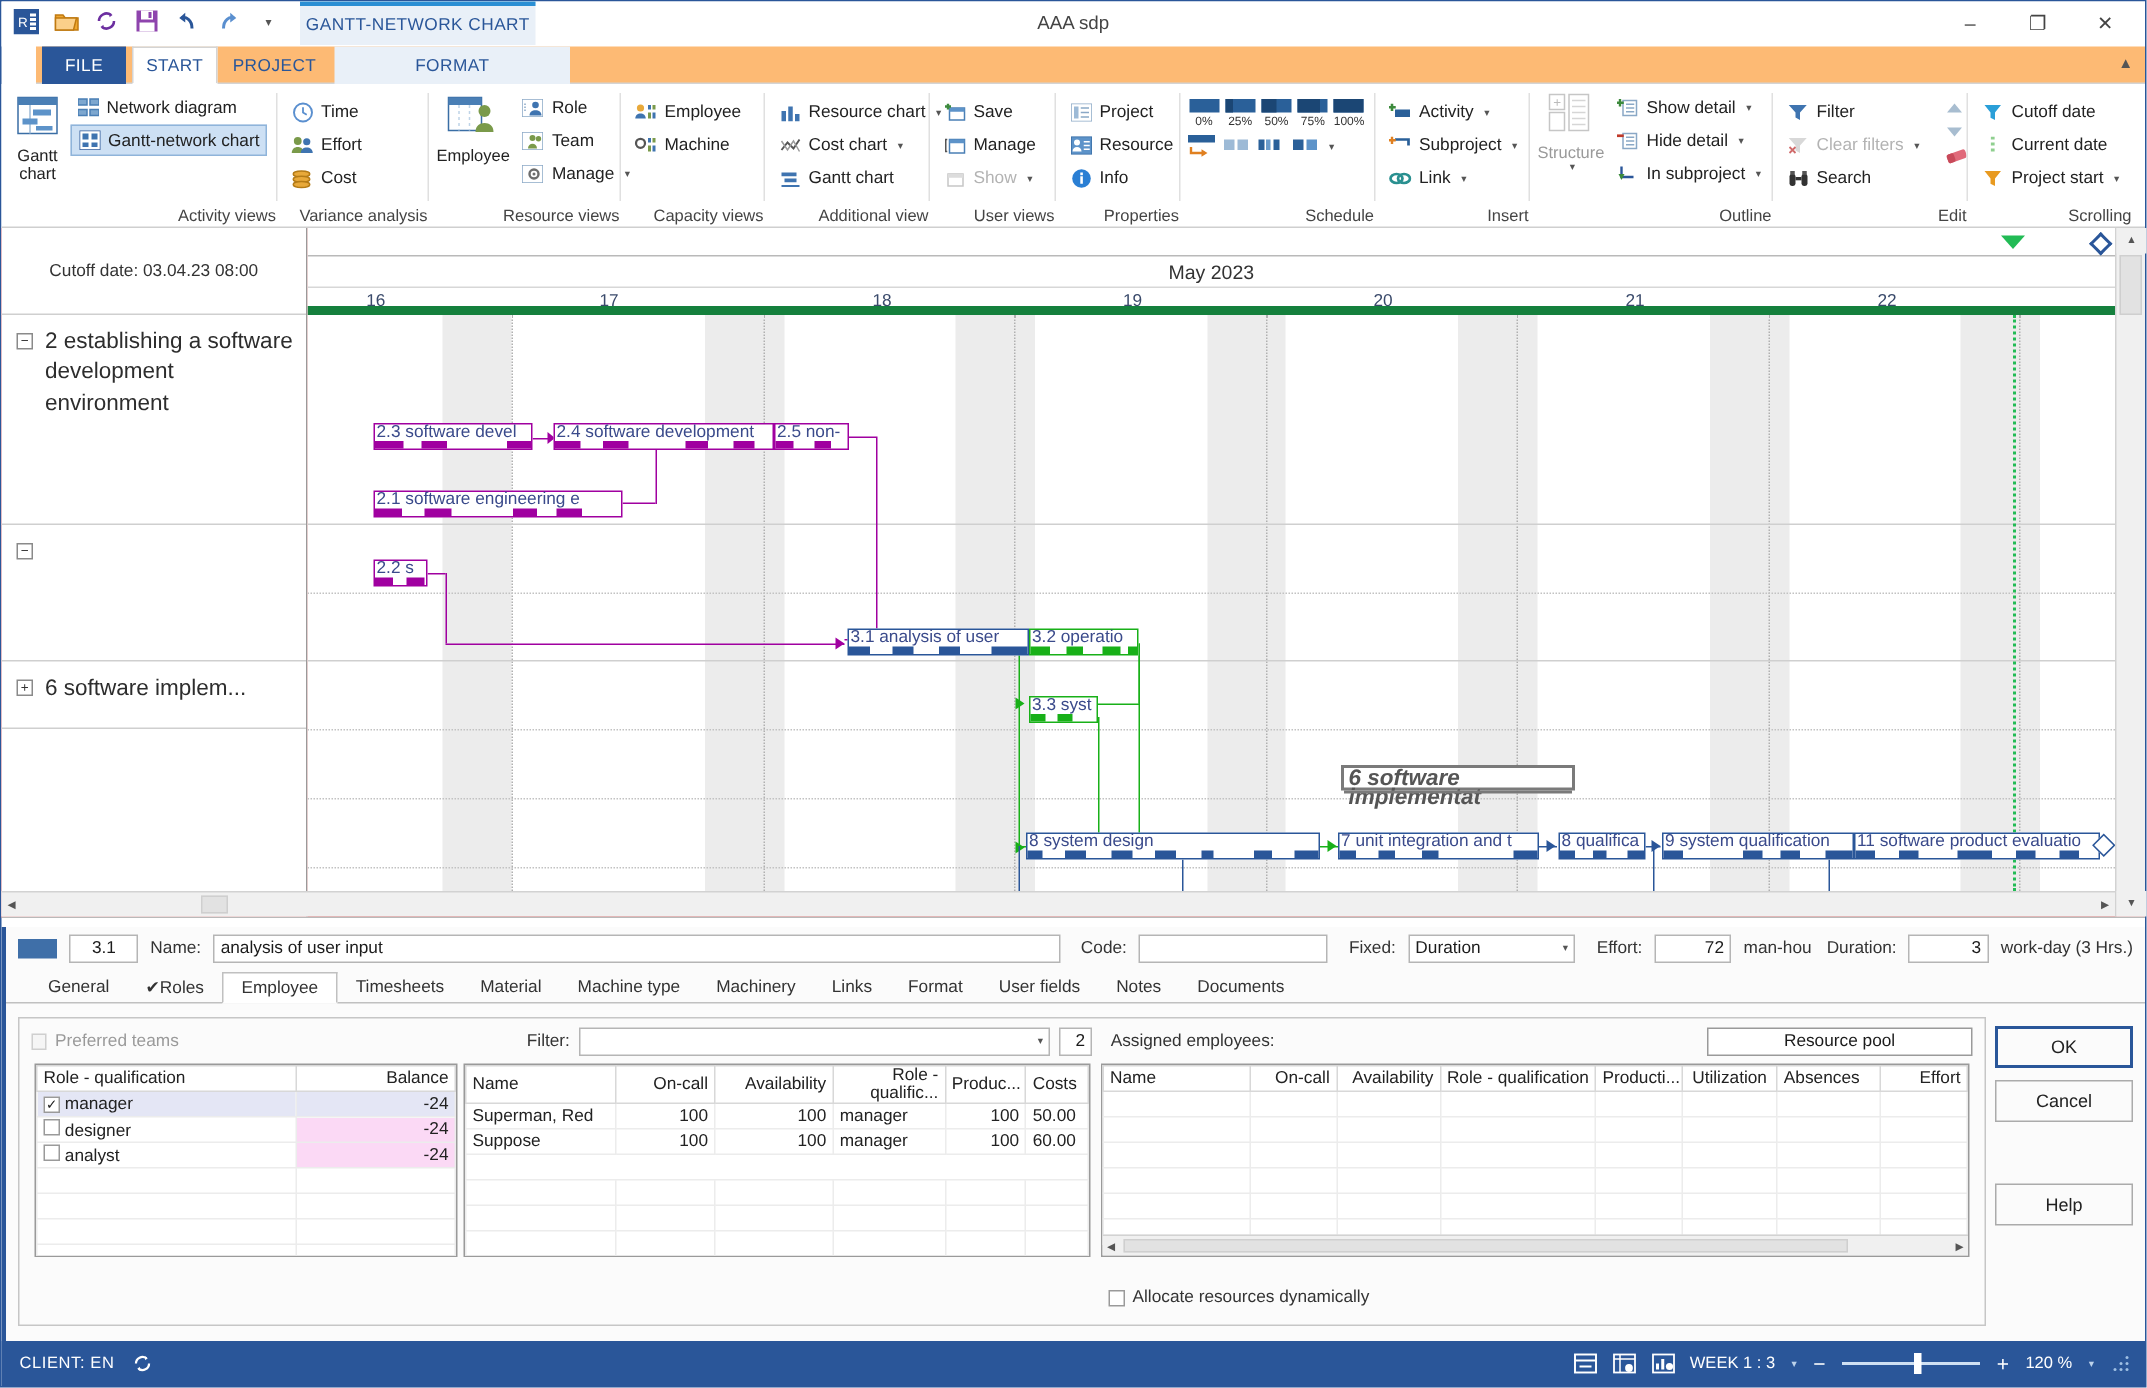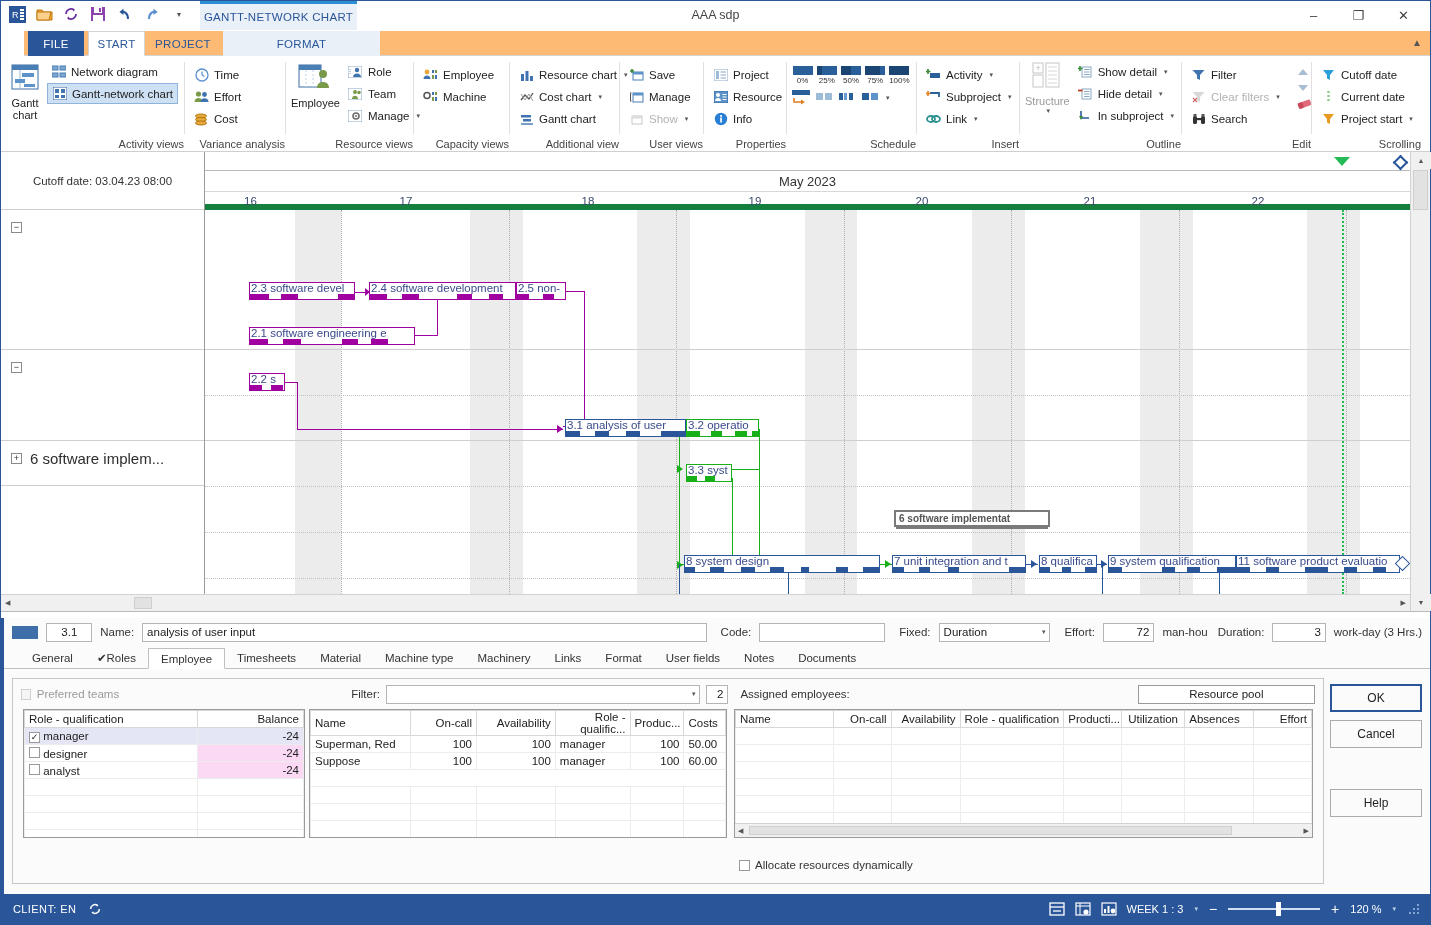--- a/index.html
+++ b/index.html
@@ -88,21 +88,21 @@
   .bar .prog i { position:absolute; top:0; bottom:0; }
 
   .purple .bx { border-color:#a000a0; }
   .purple .tx { color:#3a4a8b; }
   .green .bx { border-color:#18b018; }
   .green .tx { color:#3a4a8b; }
   .blue .bx { border-color:#2a5699; }
   .blue .tx { color:#3a4a8b; }
 
   .summary { position:absolute; height:17px; border:2px solid #7a7a7a; background:#fff; }
-  .summary span { font-size:10px; color:#555; line-height:13px; padding-left:3px; display:block; font-weight:bold; }
+  .summary span { font-size:15px; color:#555; line-height:13px; padding-left:3px; display:block; font-weight:bold;font-style:italic; }
   .summary::after { content:""; position:absolute; left:0; right:0; bottom:-4px; height:2px; background:#7a7a7a; }
   .arrowh { position:absolute; width:0; height:0; border-top:4px solid transparent; border-bottom:4px solid transparent; }
 
   .marker-tri { position:absolute; width:0; height:0; border-left:8px solid transparent; border-right:8px solid transparent; border-top:9px solid #22bb55; }
   .marker-dia { position:absolute; width:11px; height:11px; border:2px dashed #2a5699; transform:rotate(45deg); }
   .curdate { position:absolute; top:0; bottom:0; width:0; border-left:2px dotted #22bb55; }
   .endmark { position:absolute; width:11px; height:11px; border:1px solid #2a5699; background:#fff; transform:rotate(45deg); }
 
   
   .vscroll { position:absolute; right:0; top:0; bottom:0; width:20px; background:#f0f0f0; border-left:1px solid #d2d2d2; }
@@ -752,20 +752,21 @@
     </div>
 
   </div>
 
   <div class="mainarea">
 
     <div class="leftpane">
       <div class="cutoff">Cutoff date: 03.04.23 08:00</div>
       <div class="grouprow" style="height:140px">
         <span class="expander">−</span>
+        <span class="gtxt">2 establishing a software development environment</span>
       </div>
       <div class="grouprow" style="height:91px">
         <span class="expander">−</span>
       </div>
       <div class="grouprow" style="height:45px">
         <span class="expander">+</span>
         <span class="gtxt">6 software implem...</span>
       </div>
     </div>
 

